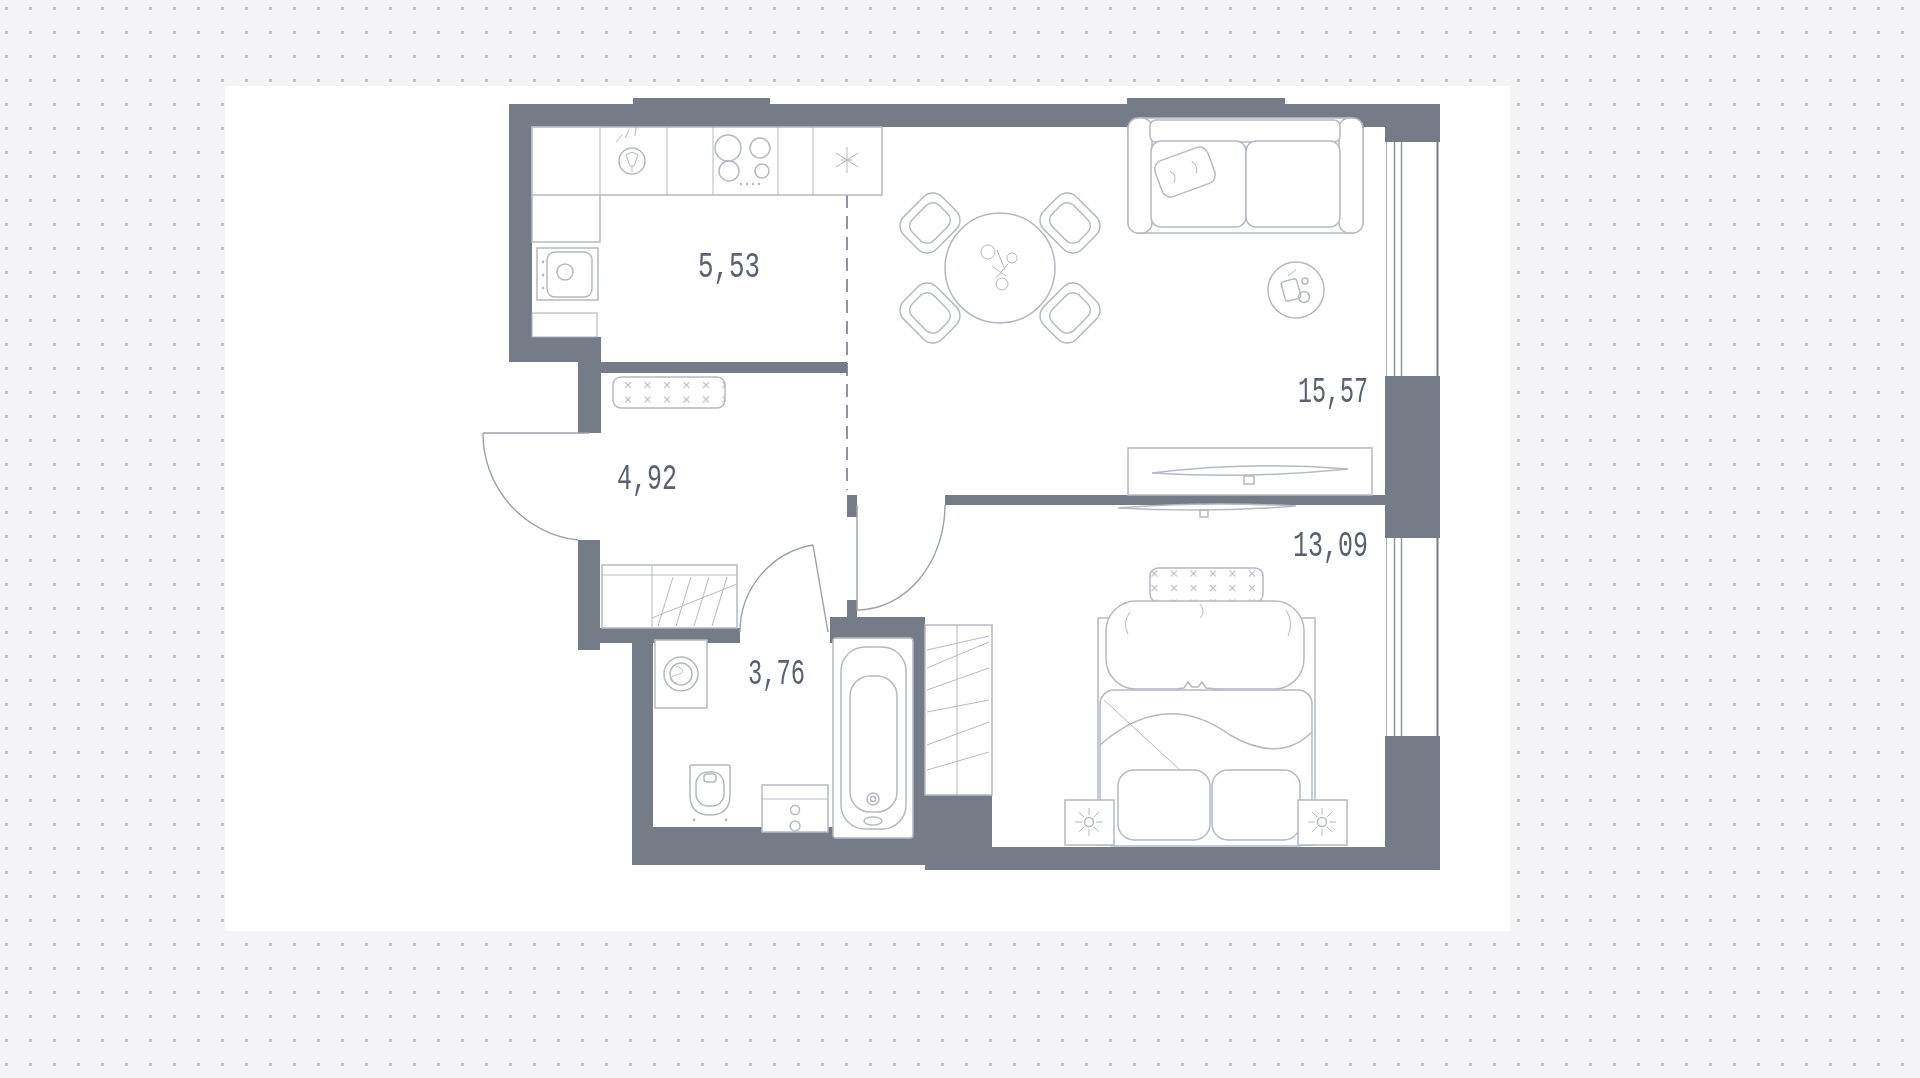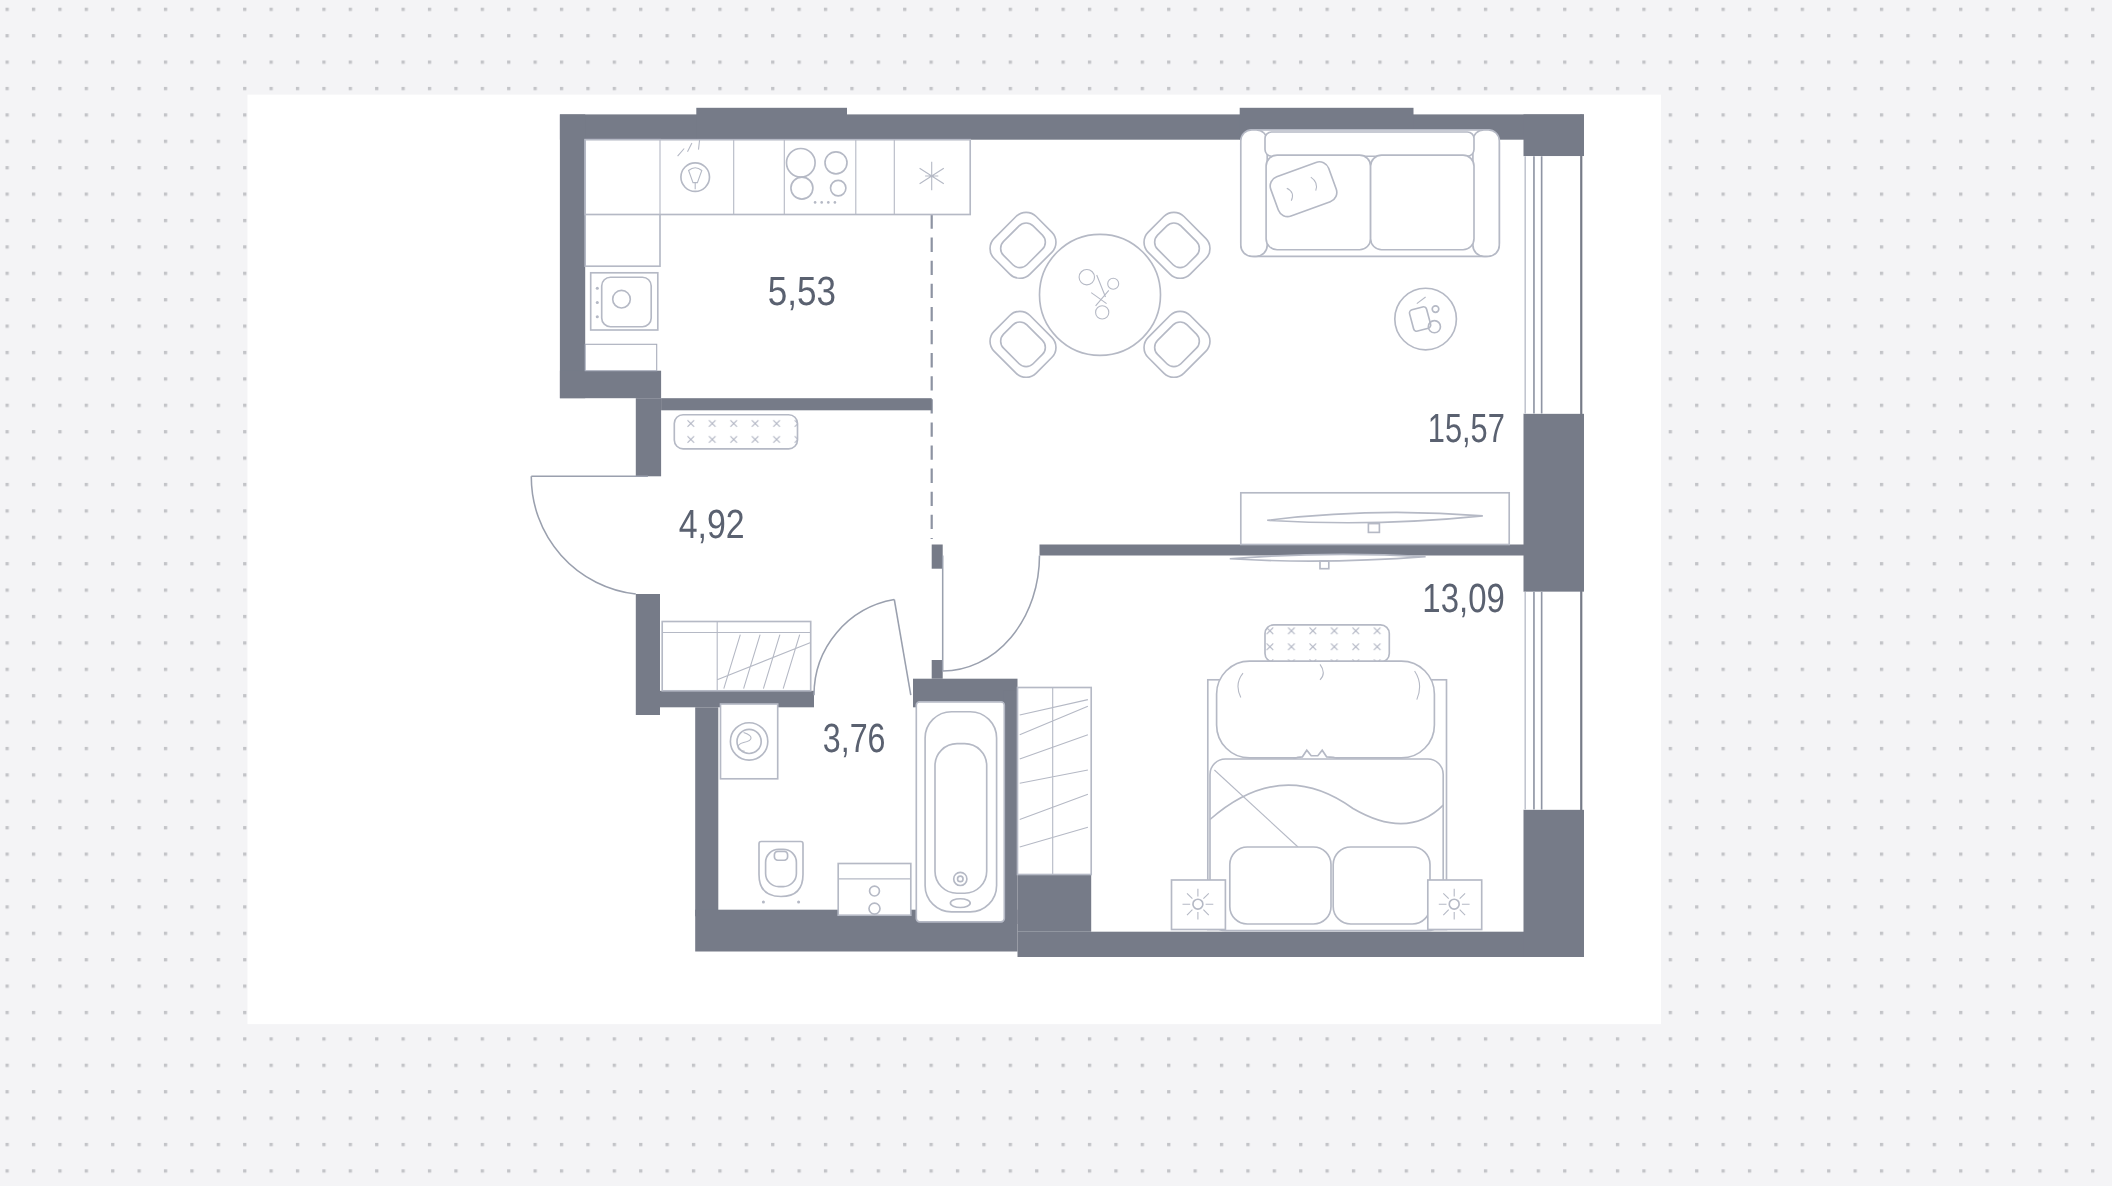--- a/index.html
+++ b/index.html
@@ -1,16 +1,16 @@
 <!DOCTYPE html>
 <html><head>
 <meta charset="utf-8">
 <style>
   html,body{margin:0;padding:0;background:#f4f4f6;}
-  .stage{width:1920px;height:1078px;position:relative;overflow:hidden;font-family:Liberation Sans, sans-serif;}
+  .stage{width:1920px;height:1078px;position:relative;overflow:hidden;font-family:Liberation Mono, monospace;}
   svg{display:block;}
   .w{fill:#767b88;stroke:none;}
   .f{fill:#ffffff;stroke:#b5b9c5;stroke-width:1.5;}
   .fn{fill:none;stroke:#b5b9c5;stroke-width:1.5;}
   .fl{fill:none;stroke:#b5b9c5;stroke-width:1;}
   .door{fill:none;stroke:#9aa0ae;stroke-width:1.4;}
   .glass{stroke:#8f95a4;stroke-width:1.5;}
   .edge{stroke:#a7acba;stroke-width:1;}
   .zone{stroke:#8d93a2;stroke-width:2;stroke-dasharray:13 8;}
   .lbl{fill:#5a6170;font-size:37px;font-weight:400;}

